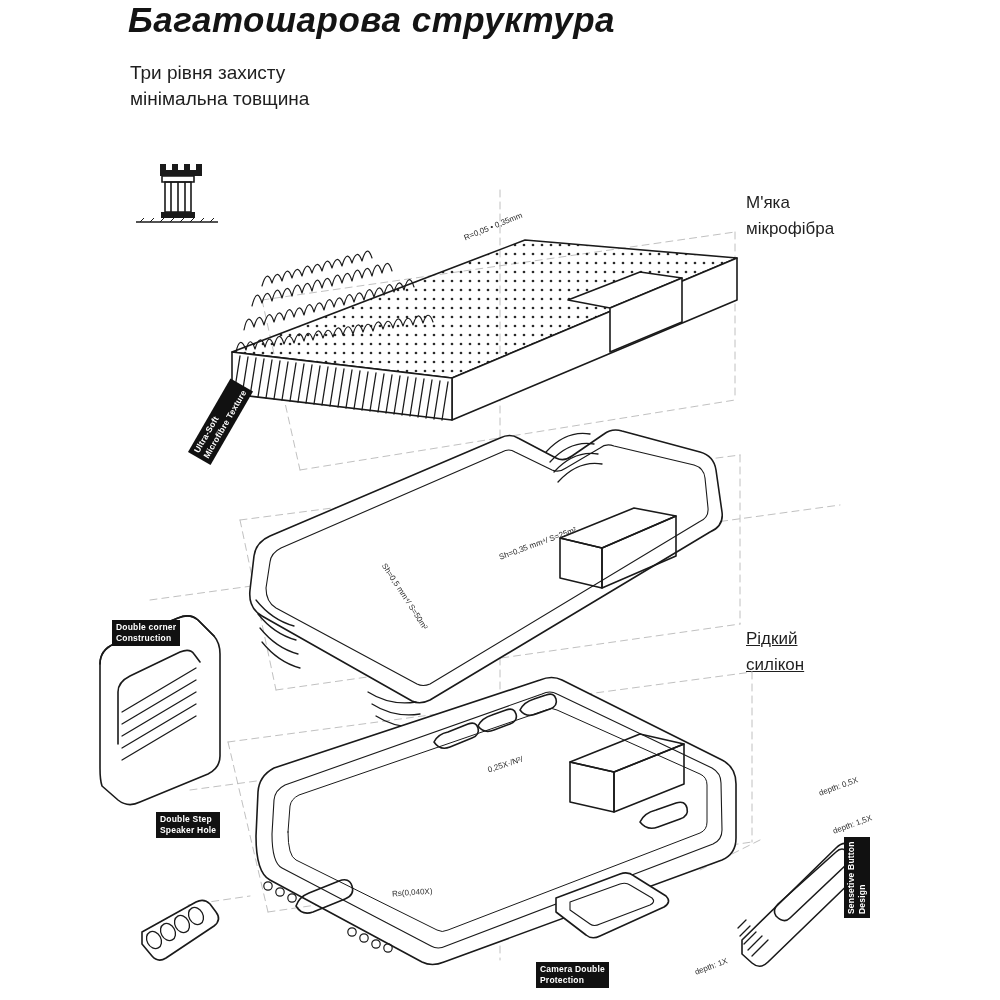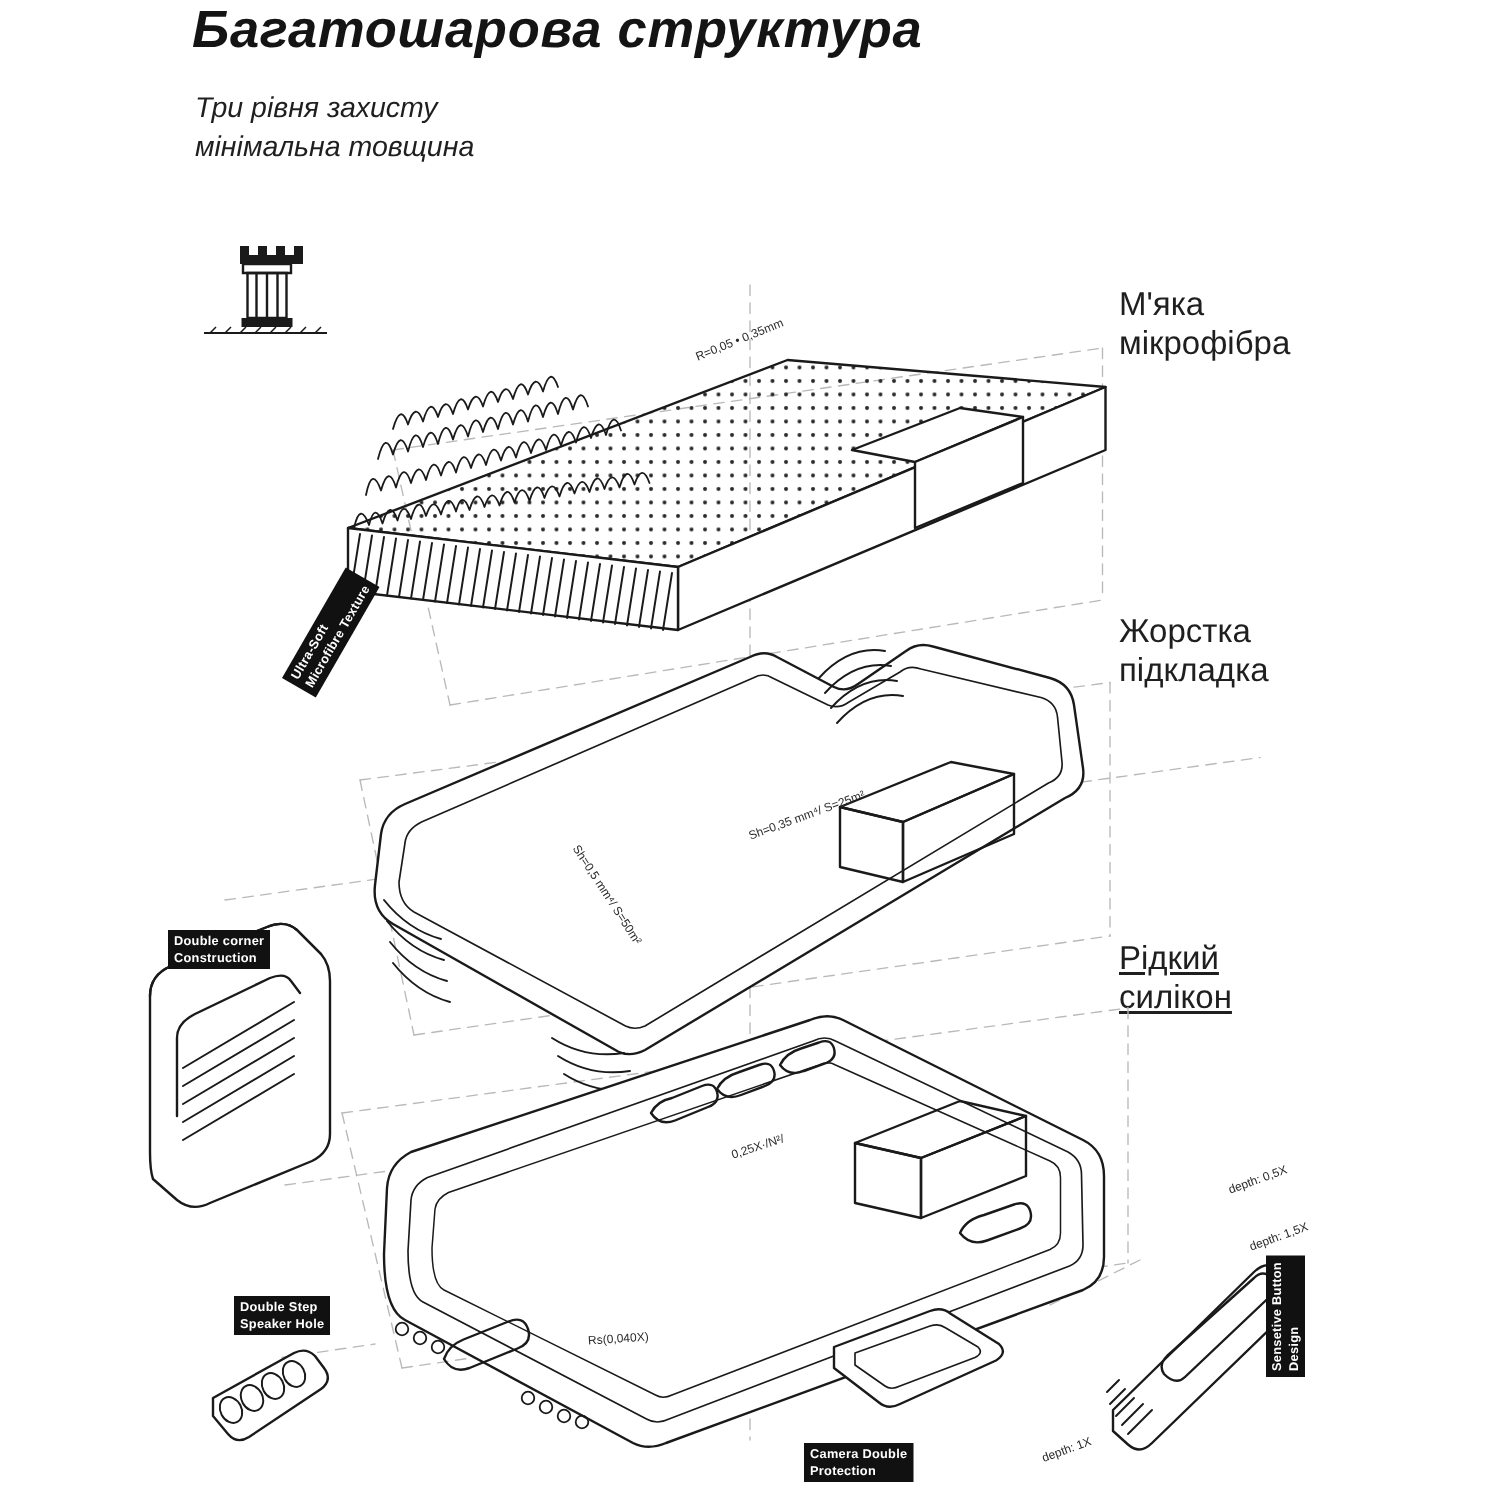--- a/index.html
+++ b/index.html
@@ -34,27 +34,26 @@
     white-space: nowrap;
   }
   .subtitle {
     position: absolute;
     left: 130px;
     top: 60px;
     font-size: 19px;
     line-height: 26px;
     color: #1f1f1f;
     white-space: pre-line;
-    font-style: italic;
   }
 
   
   .side-label {
     position: absolute;
-    font-size: 22px;
+    font-size: 17px;
     line-height: 26px;
     color: #1f1f1f;
     white-space: pre-line;
   }
   .lbl-1 { left: 746px; top: 190px; }
   .lbl-2 { left: 746px; top: 408px; }
   .lbl-3 { left: 746px; top: 626px; text-decoration: underline; }
 
   
   .tower-icon {
@@ -84,21 +83,21 @@
     line-height: 11px;
     padding: 2px 4px;
     letter-spacing: 0.2px;
     white-space: pre-line;
   }
   .tag.rot {
     transform-origin: left top;
   }
   .t-ultra  { left: 188px; top: 452px; transform: rotate(-60deg); }
   .t-corner { left: 112px; top: 620px; }
-  .t-speaker{ left: 156px; top: 864px; }
+  .t-speaker{ left: 156px; top: 812px; }
   .t-camera { left: 536px; top: 962px; }
   .t-button { left: 844px; top: 918px; transform: rotate(-90deg); }
 
   
   .dim {
     position: absolute;
     font-size: 8px;
     color: #2b2b2b;
     white-space: nowrap;
     font-family: "Liberation Sans", sans-serif;
@@ -133,22 +132,20 @@
 
       <path d="M27 52 h34 v6 H27 z" fill="#1a1a1a" stroke="none"></path>
 
       <path d="M2 62 h82" stroke-width="1.4"></path>
       <path d="M10 58 l-4 4 M20 58 l-4 4 M30 58 l-4 4 M40 58 l-4 4 M50 58 l-4 4 M60 58 l-4 4 M70 58 l-4 4 M80 58 l-4 4" stroke-width="1"></path>
     </svg>
   </div>
 
   <div class="side-label lbl-1">М'яка
 мікрофібра</div>
-  <div class="side-label lbl-2">Жорстка
-підкладка</div>
   <div class="side-label lbl-3">Рідкий
 силікон</div>
 
   <svg class="canvas" viewBox="0 0 1000 1000">
     <defs>
 
       <pattern id="dots" width="9" height="9" patternUnits="userSpaceOnUse">
         <circle cx="2" cy="2" r="1.35" fill="#2a2a2a"></circle>
       </pattern>
 

